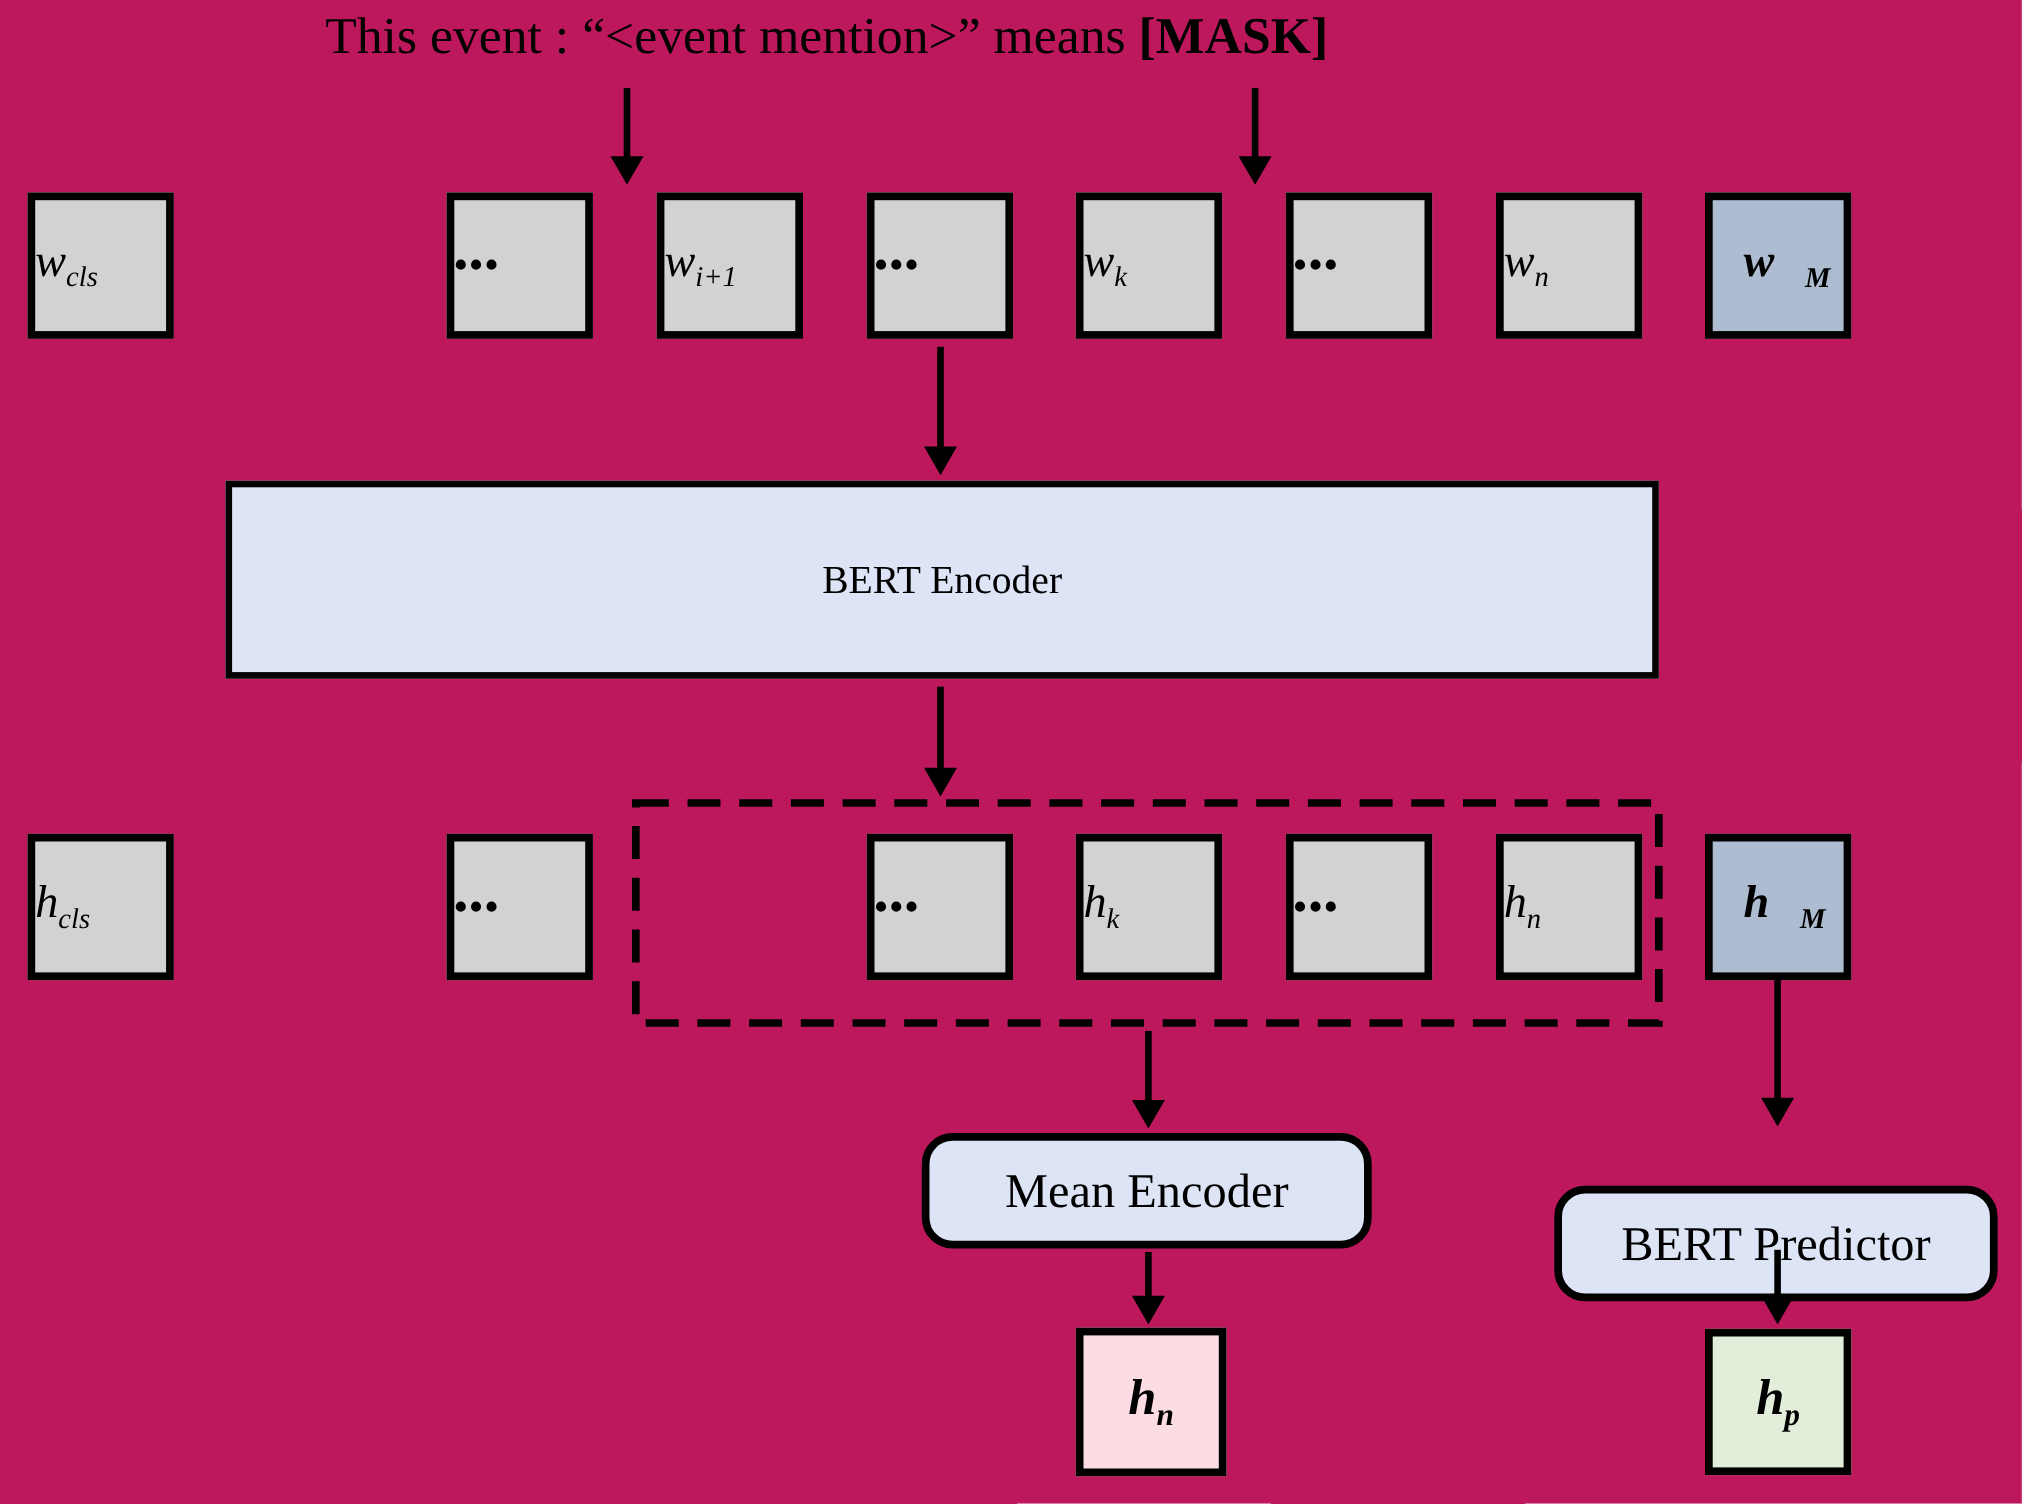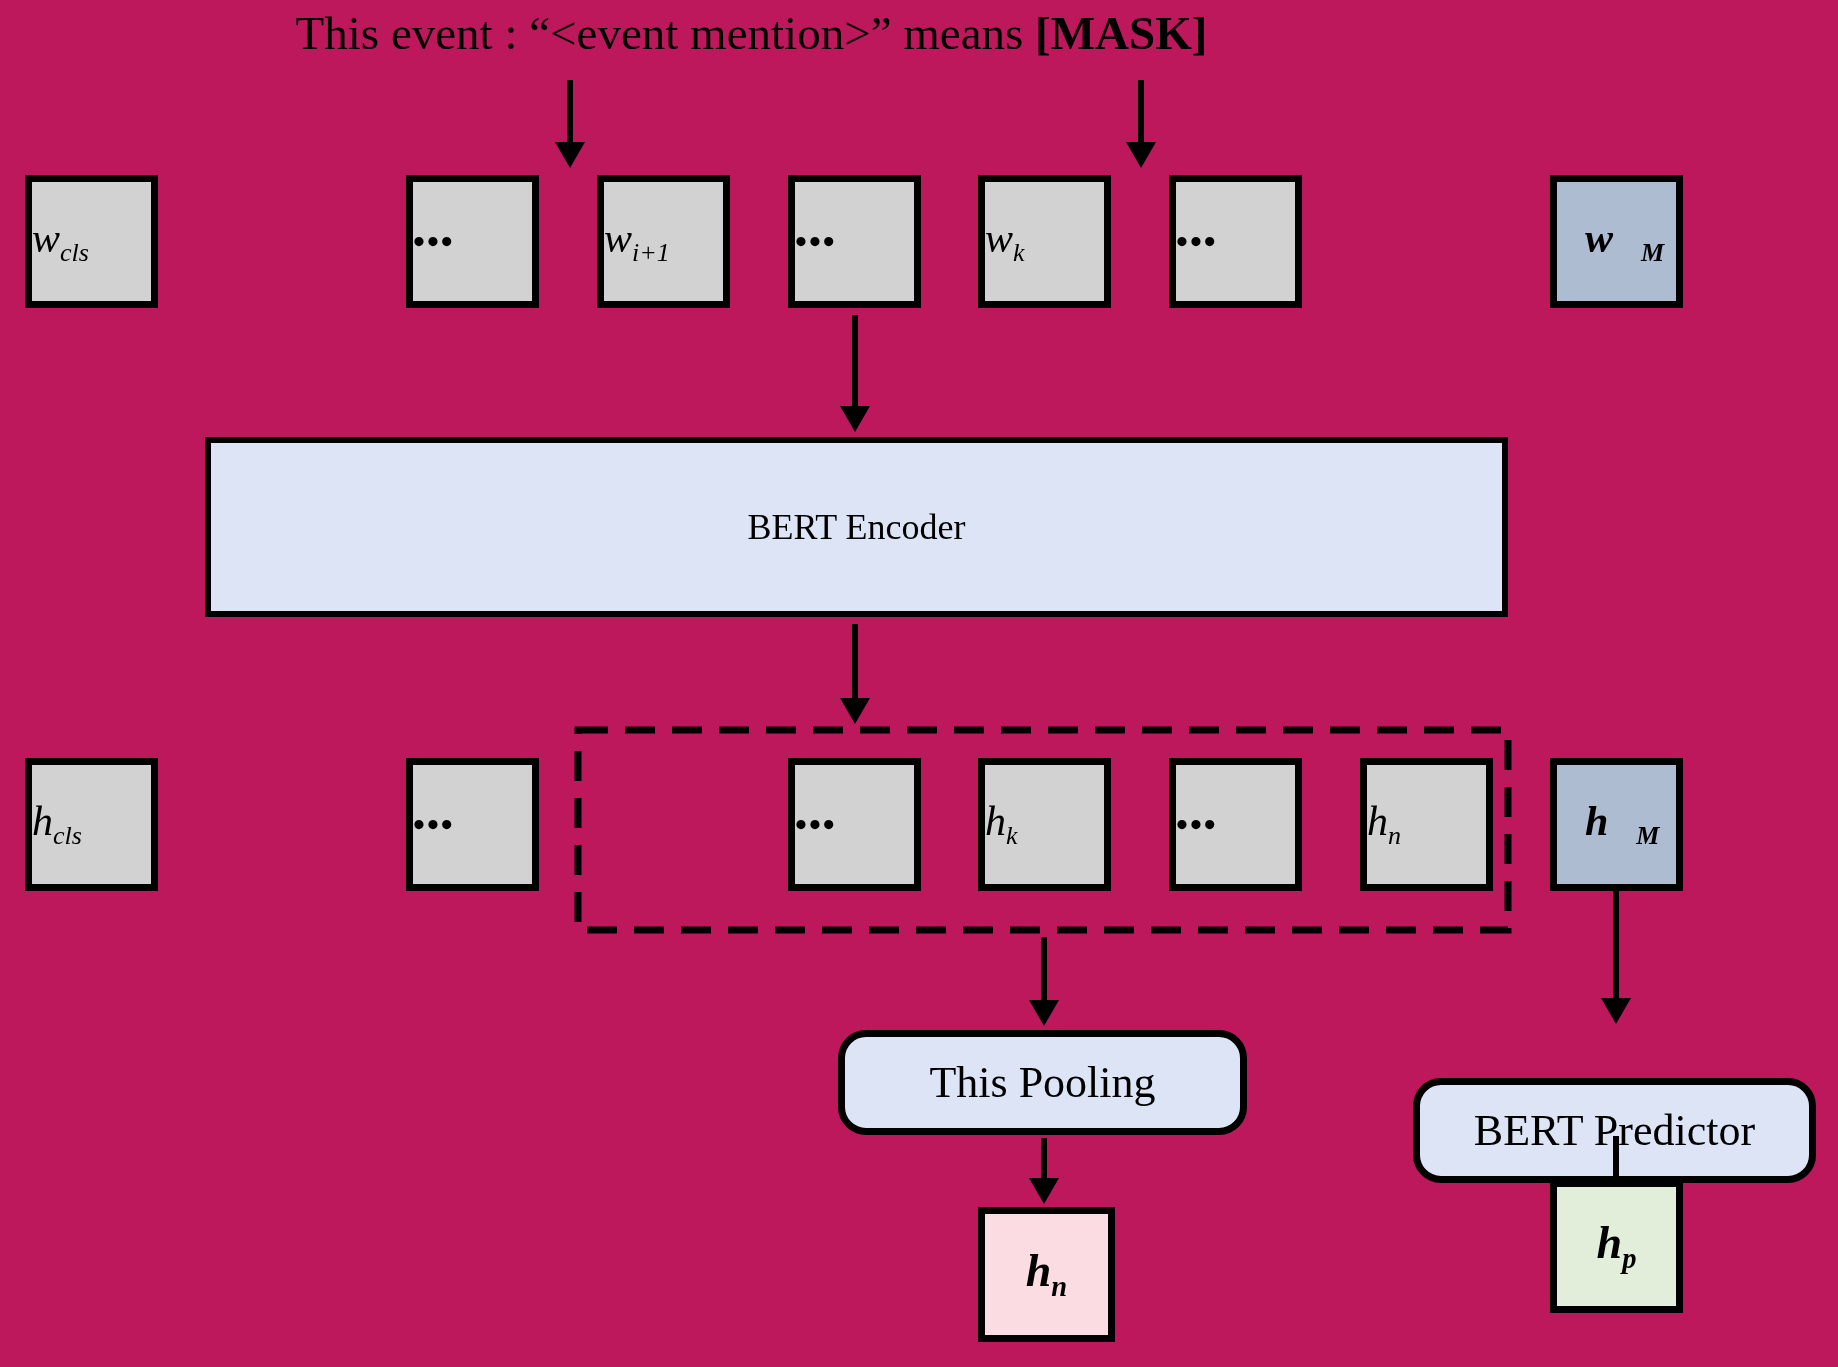--- a/index.html
+++ b/index.html
@@ -71,20 +71,23 @@
   </div>
   <div class="token" style="left:788px;top:175px">
     <span class="dots-label">•••</span>
   </div>
   <div class="token" style="left:978px;top:175px">
     <span class="tlabel"><span>w</span><sub>k</sub></span>
   </div>
   <div class="token" style="left:1169px;top:175px">
     <span class="dots-label">•••</span>
   </div>
+  <div class="token" style="left:1360px;top:175px">
+    <span class="tlabel"><span>w</span><sub>n</sub></span>
+  </div>
   <div class="token blue emph" style="left:1550px;top:175px">
     <span class="tlabel"><span>w</span><sub>M</sub></span>
   </div>
 
   <svg class="arrow" style="left:838px;top:315px" width="34" height="117" viewBox="0 0 34 117">
       <rect x="14" y="0" width="6" height="93"></rect>
       <polygon points="2,91 32,91 17,117"></polygon>
     </svg>
 
   <div class="bigbox" style="left:205px;top:437px;width:1303px;height:180px">
@@ -126,37 +129,37 @@
       <rect x="14" y="0" width="6" height="65"></rect>
       <polygon points="2,63 32,63 17,89"></polygon>
     </svg>
 
   <svg class="arrow" style="left:1599px;top:891px" width="34" height="133" viewBox="0 0 34 133">
       <rect x="14" y="0" width="6" height="109"></rect>
       <polygon points="2,107 32,107 17,133"></polygon>
     </svg>
 
   <div class="pill" style="left:838px;top:1030px;width:409px;height:105px">
-    <span>This Pooling</span>
+    <span>Mean Encoder</span>
   </div>
 
   <div class="pill" style="left:1413px;top:1078px;width:403px;height:105px">
     <span>BERT Predictor</span>
   </div>
 
   <svg class="arrow" style="left:1027px;top:1138px" width="34" height="66" viewBox="0 0 34 66">
       <rect x="14" y="0" width="6" height="42"></rect>
       <polygon points="2,40 32,40 17,66"></polygon>
     </svg>
 
   <svg class="arrow" style="left:1599px;top:1136px" width="34" height="68" viewBox="0 0 34 68">
       <rect x="14" y="0" width="6" height="44"></rect>
       <polygon points="2,42 32,42 17,68"></polygon>
     </svg>
 
   <div class="outbox pink" style="left:978px;top:1207px;width:137px;height:135px">
     <span class="tlabel"><span>h</span><sub>n</sub></span>
   </div>
-  <div class="outbox green" style="left:1550px;top:1180px;width:133px;height:133px">
+  <div class="outbox green" style="left:1550px;top:1208px;width:133px;height:133px">
     <span class="tlabel"><span>h</span><sub>p</sub></span>
   </div>
 
 </div>
 
 </body></html>

